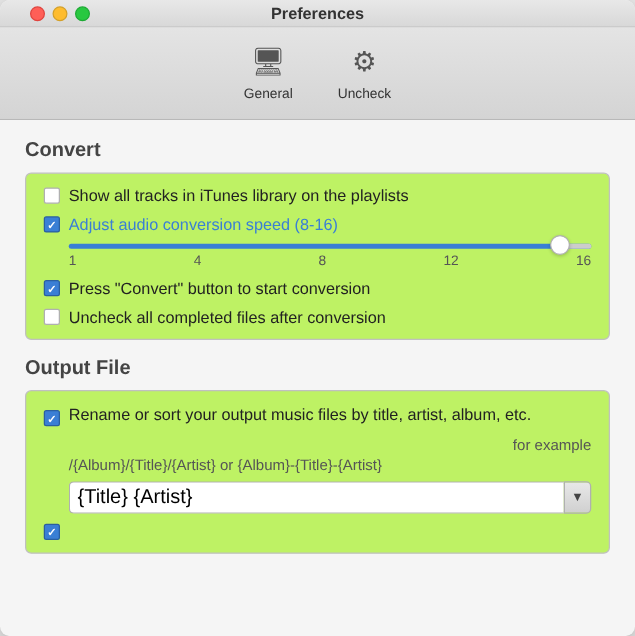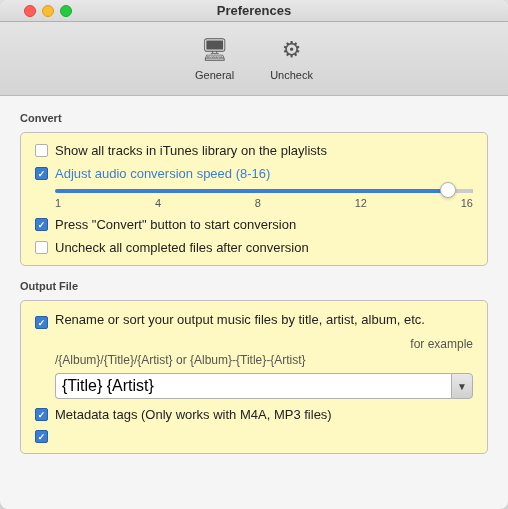--- a/index.html
+++ b/index.html
@@ -93,28 +93,28 @@
 
     
     .content {
       flex: 1;
       padding: 12px 20px;
       overflow-y: auto;
     }
 
     
     .section-title {
-      font-size: 11px;
+      font-size: 16px;
       font-weight: 600;
       color: #444;
       margin-bottom: 8px;
       margin-top: 4px;
     }
     .section-box {
-      background: #fef9c3;
+      background: #bef264;
       border: 1px solid #c0c0c0;
       border-radius: 5px;
       padding: 10px 14px;
       margin-bottom: 14px;
     }
 
     
     .checkbox-row {
       display: flex;
       align-items: center;
@@ -319,24 +319,20 @@
       <div class="for-example">for example</div>
       <div class="example-template">/{Album}/{Title}/{Artist} or {Album}-{Title}-{Artist}</div>
 
       <div class="text-input-row">
         <input class="text-field" type="text" value="{Title} {Artist}" placeholder="{Title} {Artist}" style="">
         <div class="dropdown-btn">
           <span>▼</span>
         </div>
       </div>
 
-      <div class="checkbox-row">
-        <div class="cb checked"></div>
-        <span>Metadata tags (Only works with M4A, MP3 files)</span>
-      </div>
 
       <div class="checkbox-row">
         <div class="cb checked"></div>
       </div>
 
     </div>
   </div>
 </div>
 
 </body></html>

